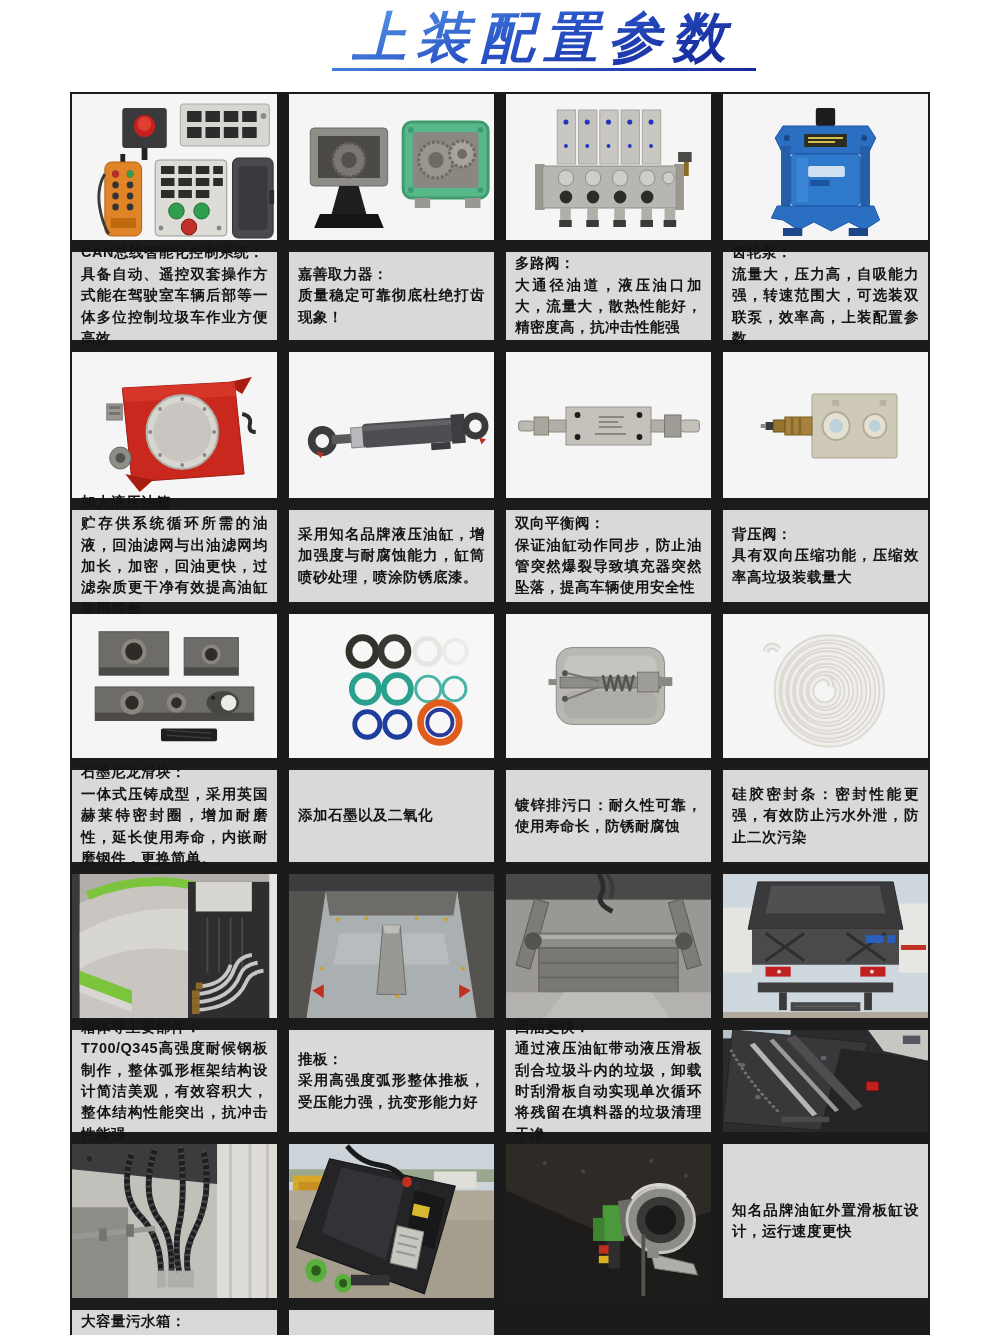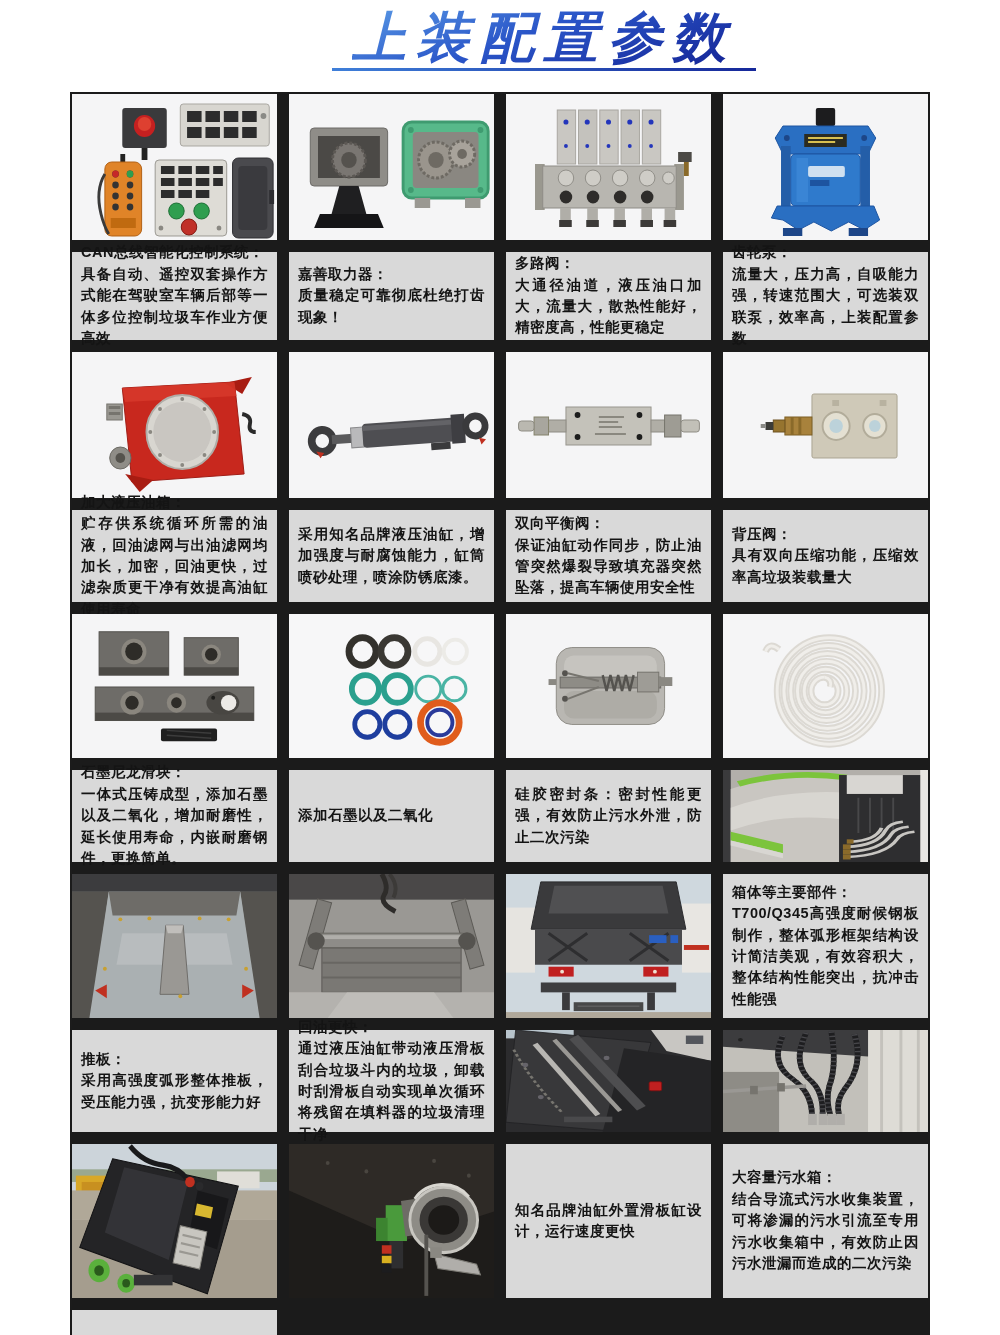--- a/index.html
+++ b/index.html
@@ -202,21 +202,21 @@
     <div class="txt-cell">
         <p>CAN总线智能化控制系统：
 具备自动、遥控双套操作方式能在驾驶室车辆后部等一体多位控制垃圾车作业方便高效</p>
       </div>
     <div class="txt-cell">
         <p>嘉善取力器：
 质量稳定可靠彻底杜绝打齿现象！</p>
       </div>
     <div class="txt-cell">
         <p>多路阀：
-大通径油道，液压油口加大，流量大，散热性能好，精密度高，性能更稳定</p>
+大通径油道，液压油口加大，流量大，散热性能好，精密度高，抗冲击性能强</p>
       </div>
     <div class="txt-cell">
         <p>齿轮泵：
 流量大，压力高，自吸能力强，转速范围大，可选装双联泵，效率高，上装配置参数</p>
       </div>
 
     <div class="img-cell">
       <svg viewBox="0 0 212 146" preserveAspectRatio="none">
         <rect width="212" height="146" fill="#f5f5f6"></rect>
         <polygon points="52,36 168,30 178,122 62,130" fill="#c8281e" stroke="#9e1c14"></polygon>
@@ -399,24 +399,27 @@
           <path d="M58 36 Q48 28 44 38" stroke="#dcd9d3" stroke-width="7"></path>
             <path d="M58 36 Q48 28 44 38" stroke="#f0eeea" stroke-width="3"></path>
           <path d="M105 64 q8 2 6 10" stroke="#dcd9d3" stroke-width="7"></path>
             <path d="M105 64 q8 2 6 10" stroke="#f0eeea" stroke-width="3"></path>
         </g>
       </svg>
     </div>
 
     <div class="txt-cell">
         <p>石墨尼龙滑块：
-一体式压铸成型，添加石墨以及二氧化，增加耐磨性，延长使用寿命，内嵌耐磨钢件，更换简单。</p>
+一体式压铸成型，采用英国赫莱特密封圈，增加耐磨性，延长使用寿命，内嵌耐磨钢件，更换简单。</p>
       </div>
     <div class="txt-cell">
         <p>添加石墨以及二氧化</p>
+      </div>
+    <div class="txt-cell">
+        <p>镀锌排污口：耐久性可靠，使用寿命长，防锈耐腐蚀</p>
       </div>
     <div class="txt-cell">
         <p>硅胶密封条：密封性能更强，有效防止污水外泄，防止二次污染</p>
       </div>
 
     <div class="photo-cell">
       <svg viewBox="0 0 212 146" preserveAspectRatio="none">
         <rect width="212" height="146" fill="#b2afaa"></rect>
         <rect x="0" y="0" width="8" height="146" fill="#3a3a3c"></rect>
         <path d="M8 146 L8 30 Q60 2 130 14 L136 146 Z" fill="#c9c6c1"></path>

